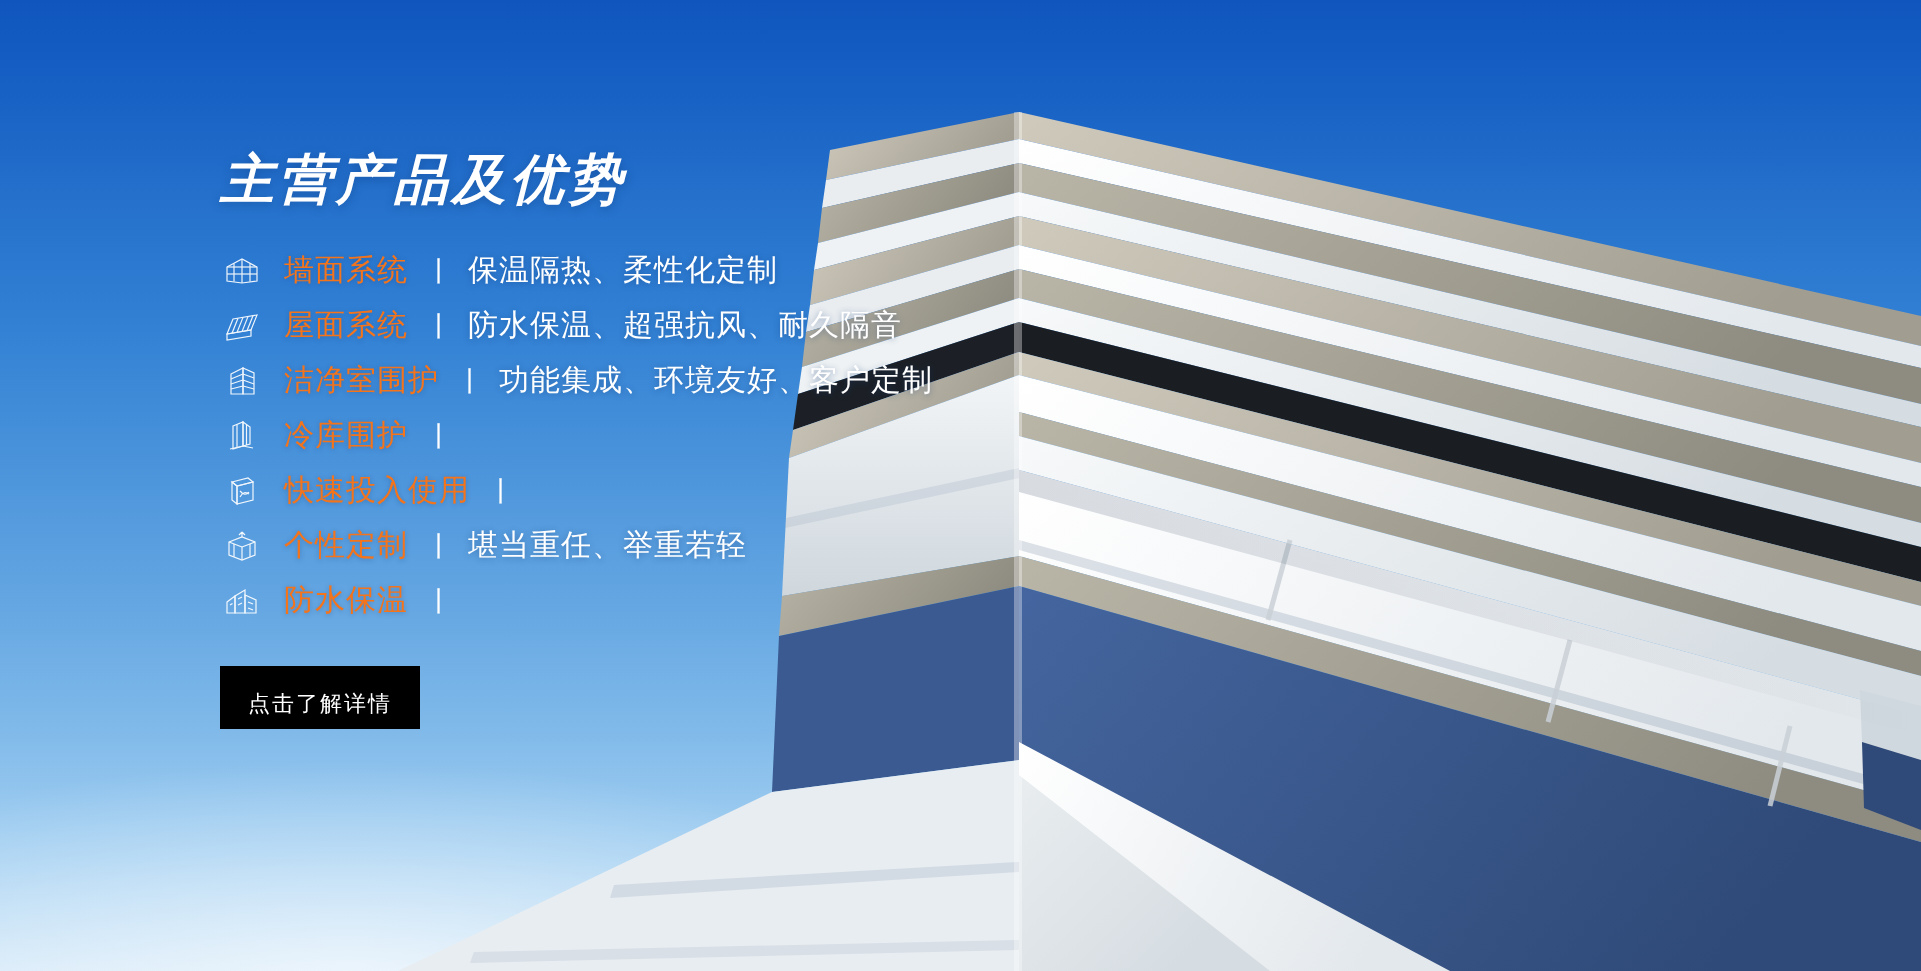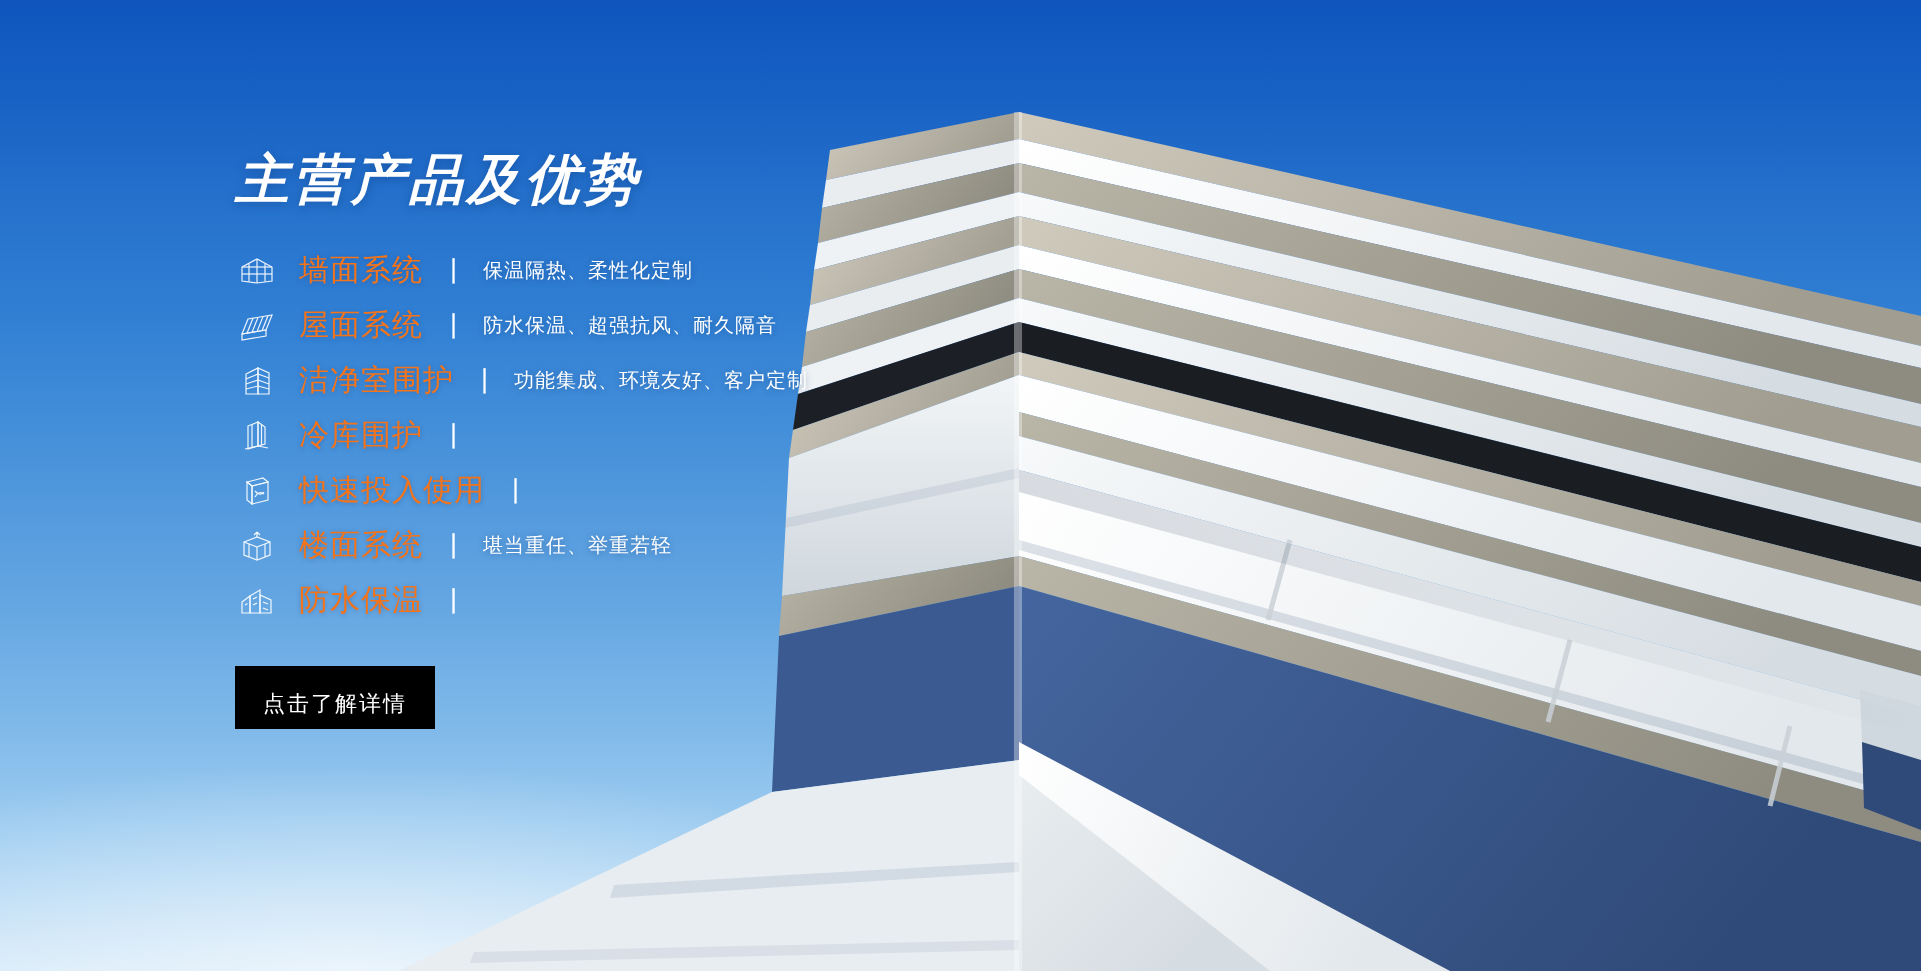--- a/index.html
+++ b/index.html
@@ -28,21 +28,21 @@
   .sky-haze{
     position:absolute;left:0;right:0;bottom:0;height:360px;
     background:radial-gradient(ellipse 900px 300px at 18% 100%, rgba(255,255,255,.55), rgba(255,255,255,0) 70%);
   }
 
   
   .building{position:absolute;inset:0;}
   .building svg{position:absolute;inset:0;width:1921px;height:971px;display:block;}
 
   
-  .content{position:absolute;left:235px;top:150px;width:800px;}
+  .content{position:absolute;left:220px;top:150px;width:800px;}
 
   .headline{
     font-size:54px;
     font-weight:bold;
     font-style:italic;
     color:#ffffff;
     letter-spacing:4px;
     line-height:1.1;
     margin:0 0 34px 0;
     text-shadow:0 2px 10px rgba(10,50,110,.35);
@@ -70,21 +70,21 @@
   }
   .row-sep{
     color:#ffffff;
     font-size:26px;
     font-weight:bold;
     margin:0 16px 0 18px;
     line-height:1;
     transform:scaleX(.75);
   }
   .row-desc{
-    font-size:20px;
+    font-size:30px;
     color:#ffffff;
     letter-spacing:1px;
     white-space:nowrap;
     text-shadow:0 1px 6px rgba(20,60,120,.45);
   }
 
   .cta{
     display:inline-block;
     margin-top:38px;
     background:#000000;
@@ -291,21 +291,21 @@
           <svg width="36" height="32" viewBox="0 0 36 32" fill="none" stroke="#ffffff" stroke-width="1.2">
             <polygon points="5,12 18,7 31,12 31,25 18,30 5,25"></polygon>
             <line x1="5" y1="12" x2="18" y2="17"></line>
             <line x1="31" y1="12" x2="18" y2="17"></line>
             <line x1="18" y1="17" x2="18" y2="30"></line>
             <line x1="10" y1="14" x2="10" y2="26.7"></line>
             <line x1="26" y1="14" x2="26" y2="26.7"></line>
             <path d="M18 7 l0 -5 M18 2 l-3 3 M18 2 l3 3"></path>
           </svg>
         </span>
-        <span class="row-title">楼面系统</span>
+        <span class="row-title">个性定制</span>
         <span class="row-sep">丨</span>
         <span class="row-desc">堪当重任、举重若轻</span>
       </li>
 
       <li class="prod-row">
         <span class="row-icon">
           <svg width="38" height="30" viewBox="0 0 38 30" fill="none" stroke="#ffffff" stroke-width="1.2">
             <polygon points="4,16 12,10 12,27 4,27"></polygon>
             <polygon points="12,10 22,4 22,27 12,27"></polygon>
             <polygon points="22,9 33,14 33,27 22,27"></polygon>

